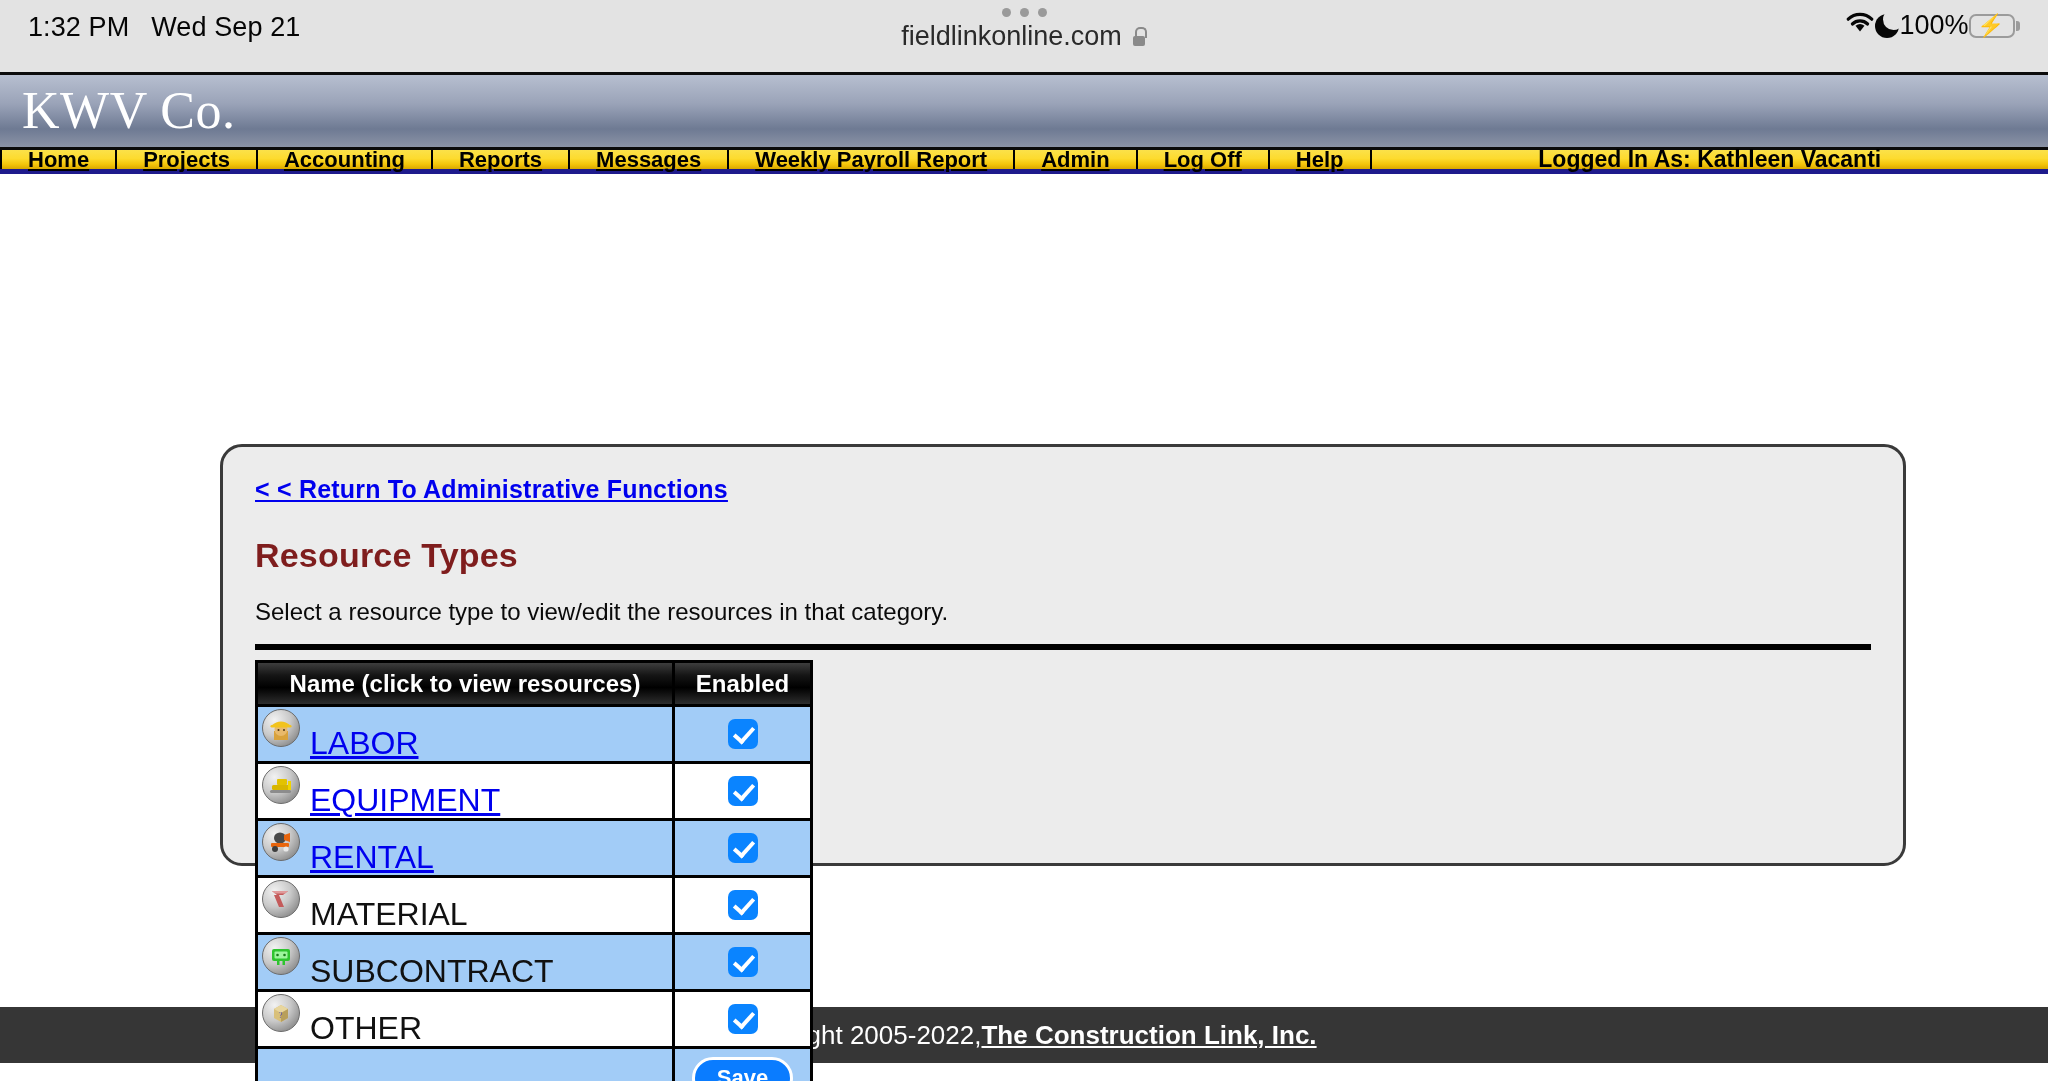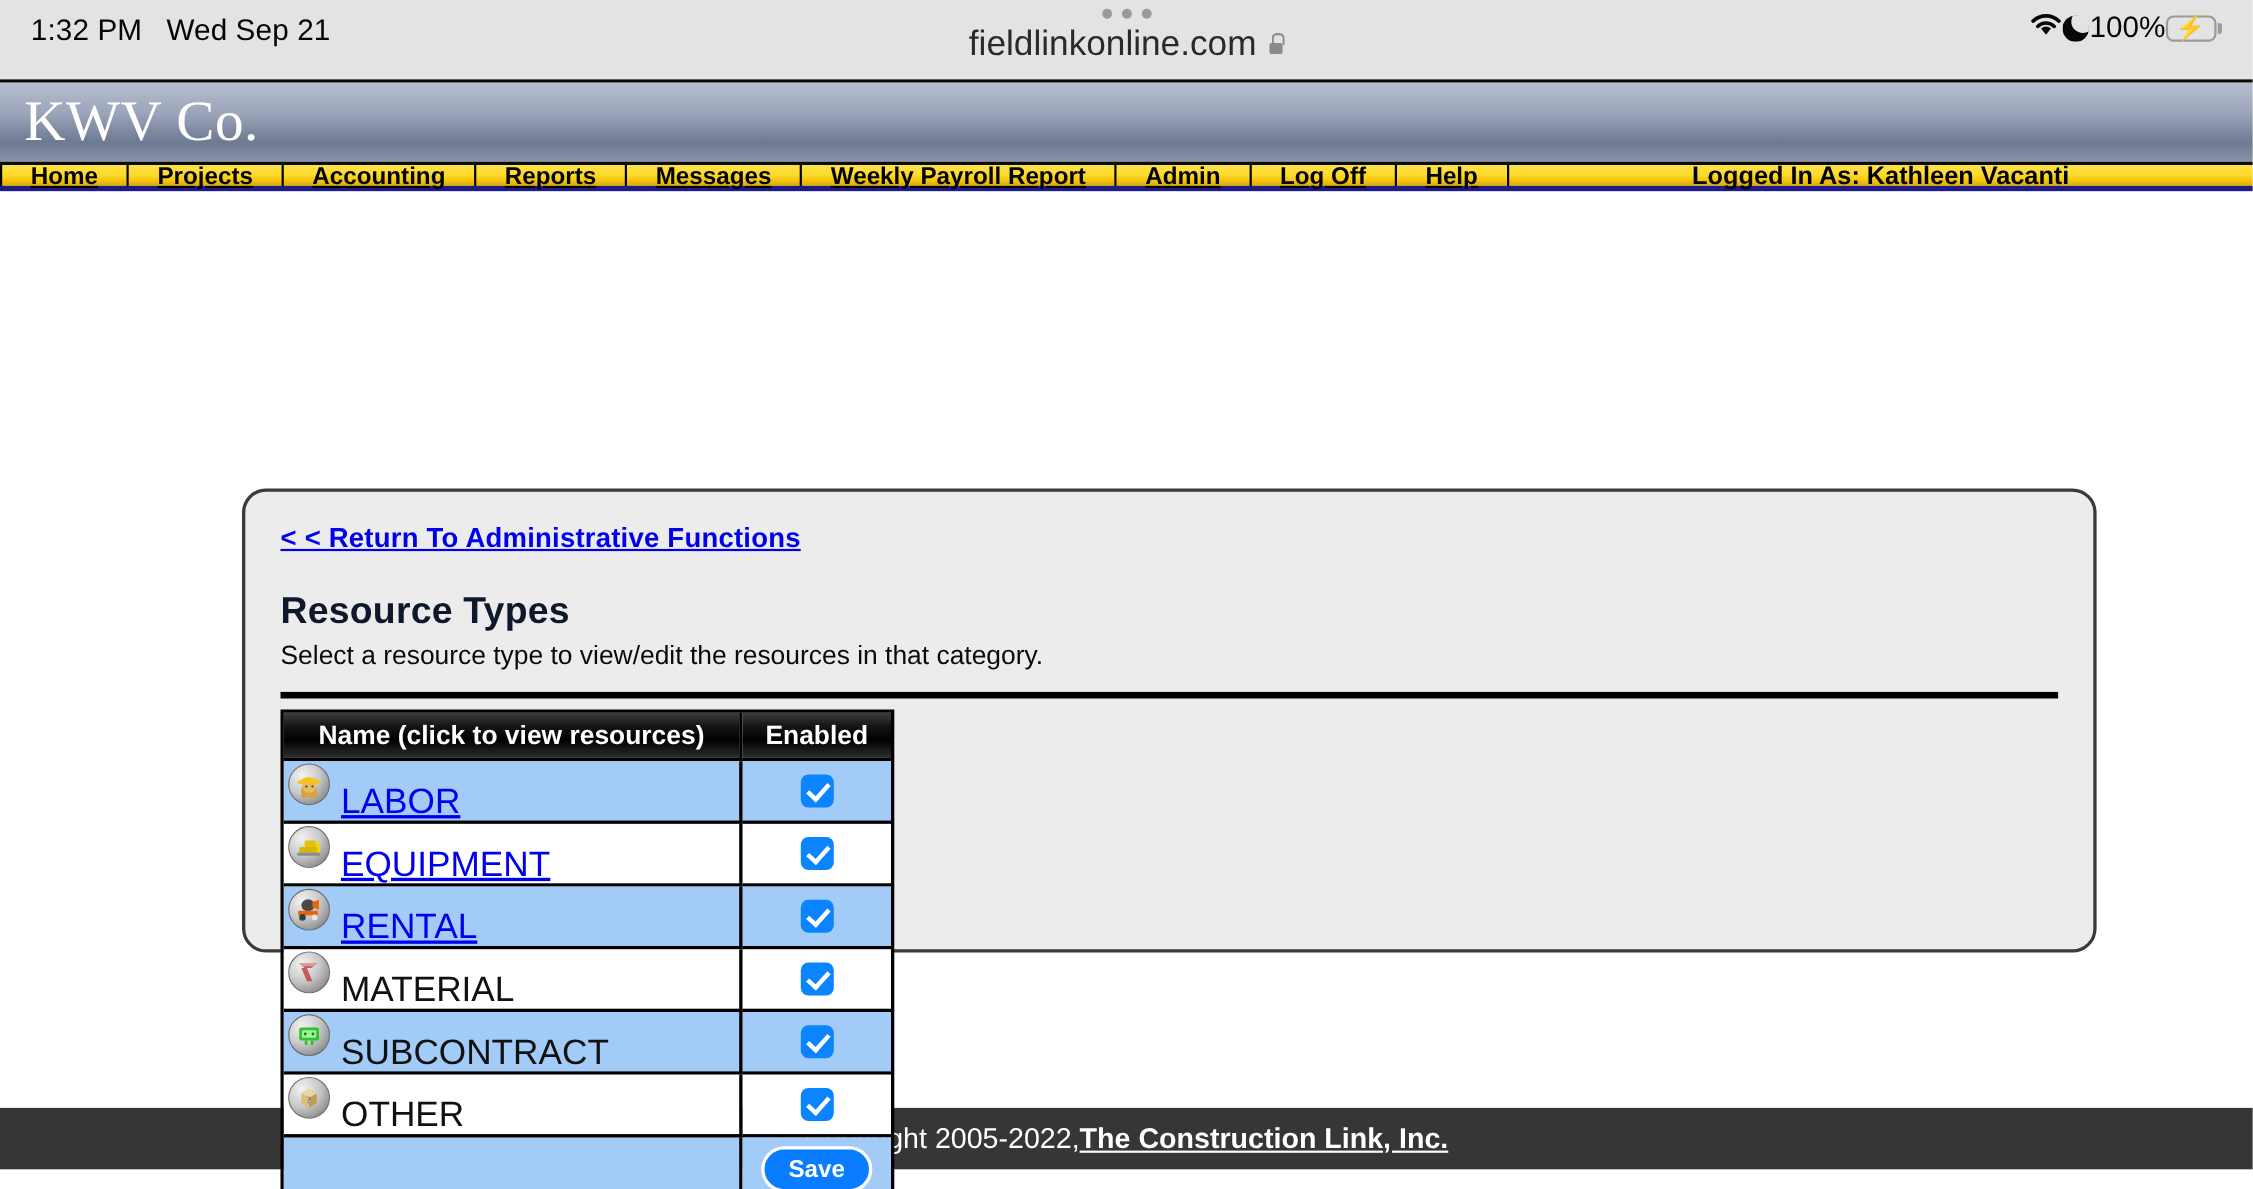--- a/index.html
+++ b/index.html
@@ -24,21 +24,21 @@
     font-size: 27px; color: #050505; letter-spacing: .1px;
     padding-top: 4px;
   }
   .status-center {
     position: absolute; left: 0; right: 0; top: 8px;
     display: flex; flex-direction: column; align-items: center;
     pointer-events: none;
   }
   .tab-dots { display: flex; gap: 9px; margin-bottom: 4px; }
   .tab-dots i { width: 9px; height: 9px; border-radius: 50%; background: #9a9a9a; display:block; }
-  .url-row { display: flex; align-items: center; gap: 10px; font-size: 32px; color: #2a2a2a; }
+  .url-row { display: flex; align-items: center; gap: 10px; font-size: 27px; color: #2a2a2a; }
   .lock-ico { display:inline-block; width: 15px; height: 19px; position: relative; }
   .lock-ico::before {
     content:""; position:absolute; left:1.5px; bottom:0; width:12px; height:10px;
     background:#8a8a8a; border-radius:2px;
   }
   .lock-ico::after {
     content:""; position:absolute; left:3.5px; top:0; width:8px; height:9px;
     border:2.5px solid #8a8a8a; border-bottom:none; border-radius:5px 5px 0 0;
   }
   .status-right {
@@ -113,24 +113,24 @@
     border-radius: 22px;
     padding: 28px 32px 0 32px;
   }
   .return-link {
     display:inline-block;
     font-size: 25px; font-weight: bold; color: #0000ee;
     text-decoration: underline; cursor: pointer; letter-spacing: .2px;
   }
   .section-title {
     margin-top: 32px;
-    font-size: 34px; font-weight: bold; color: #0f172a; letter-spacing: .2px;
+    font-size: 34px; font-weight: bold; color: #7f1d1d; letter-spacing: .2px;
   }
   .section-desc {
-    margin-top: 8px;
+    margin-top: 23px;
     font-size: 24px; color: #0a0a0a;
   }
   .rule { margin-top: 18px; height: 6px; background: #000; width: 100%; }
 
   
   .res-table {
     margin-top: 10px;
     width: 555px;
     border-collapse: separate;
     border-spacing: 0;

